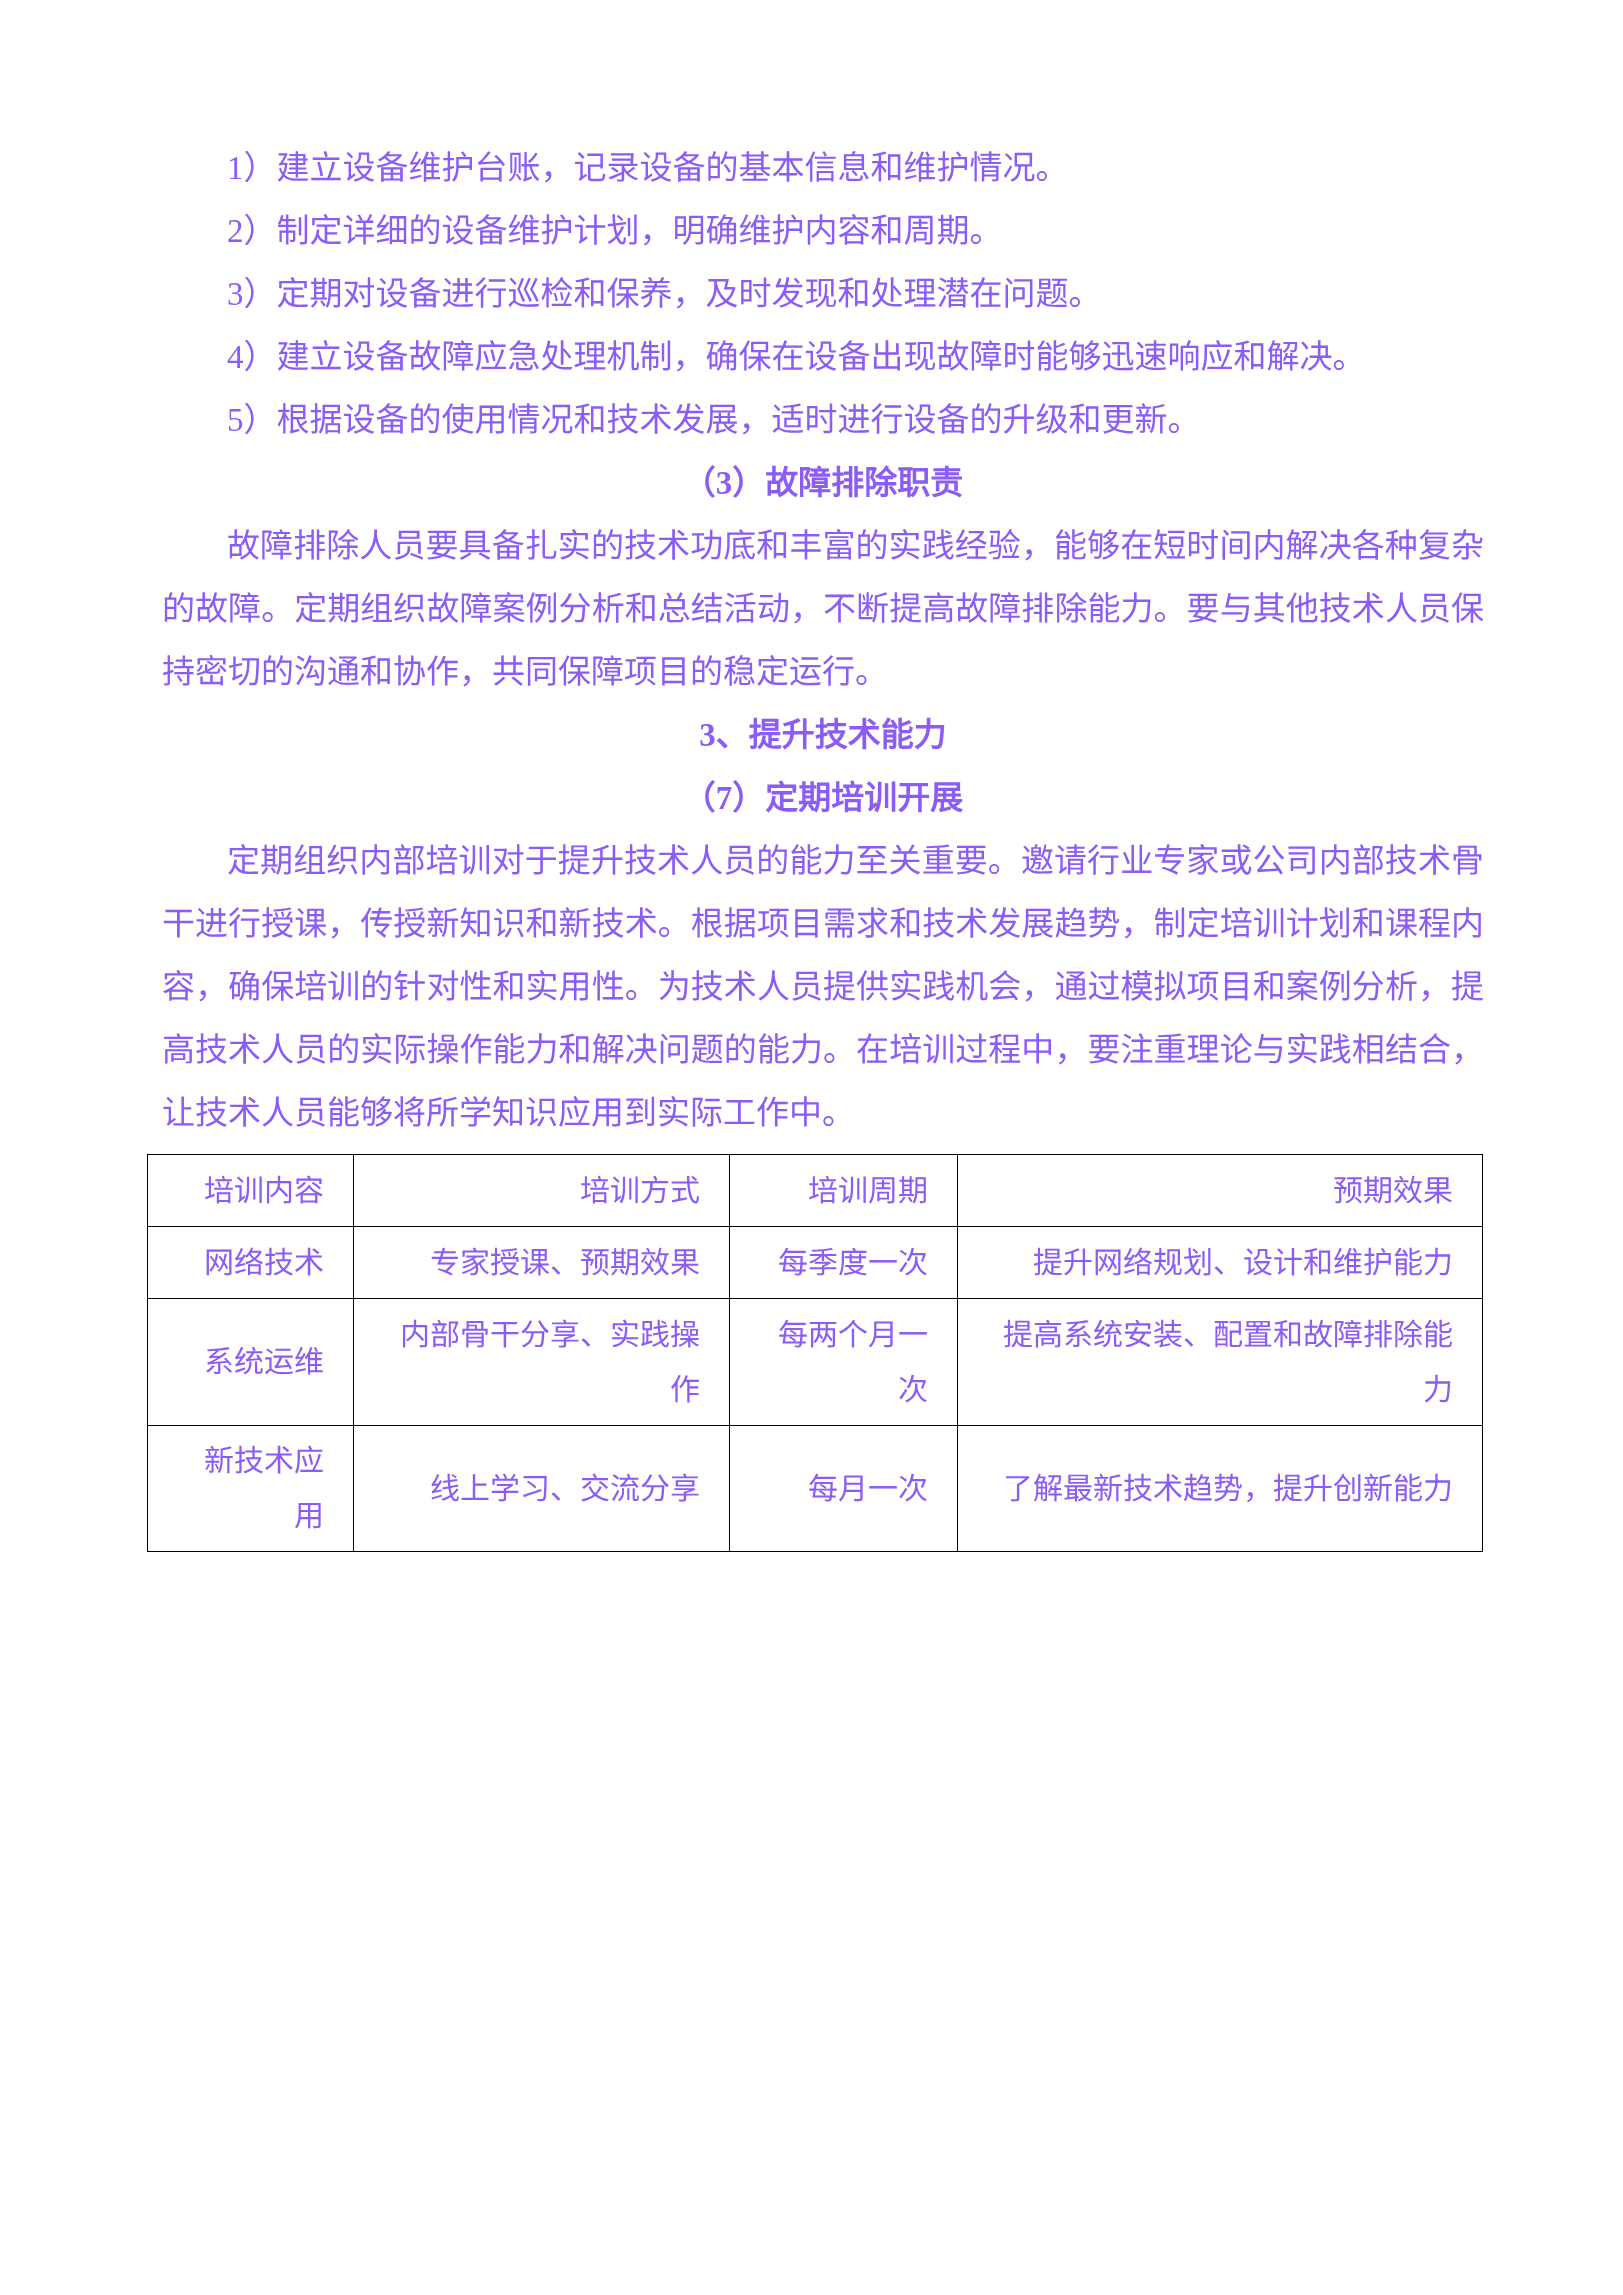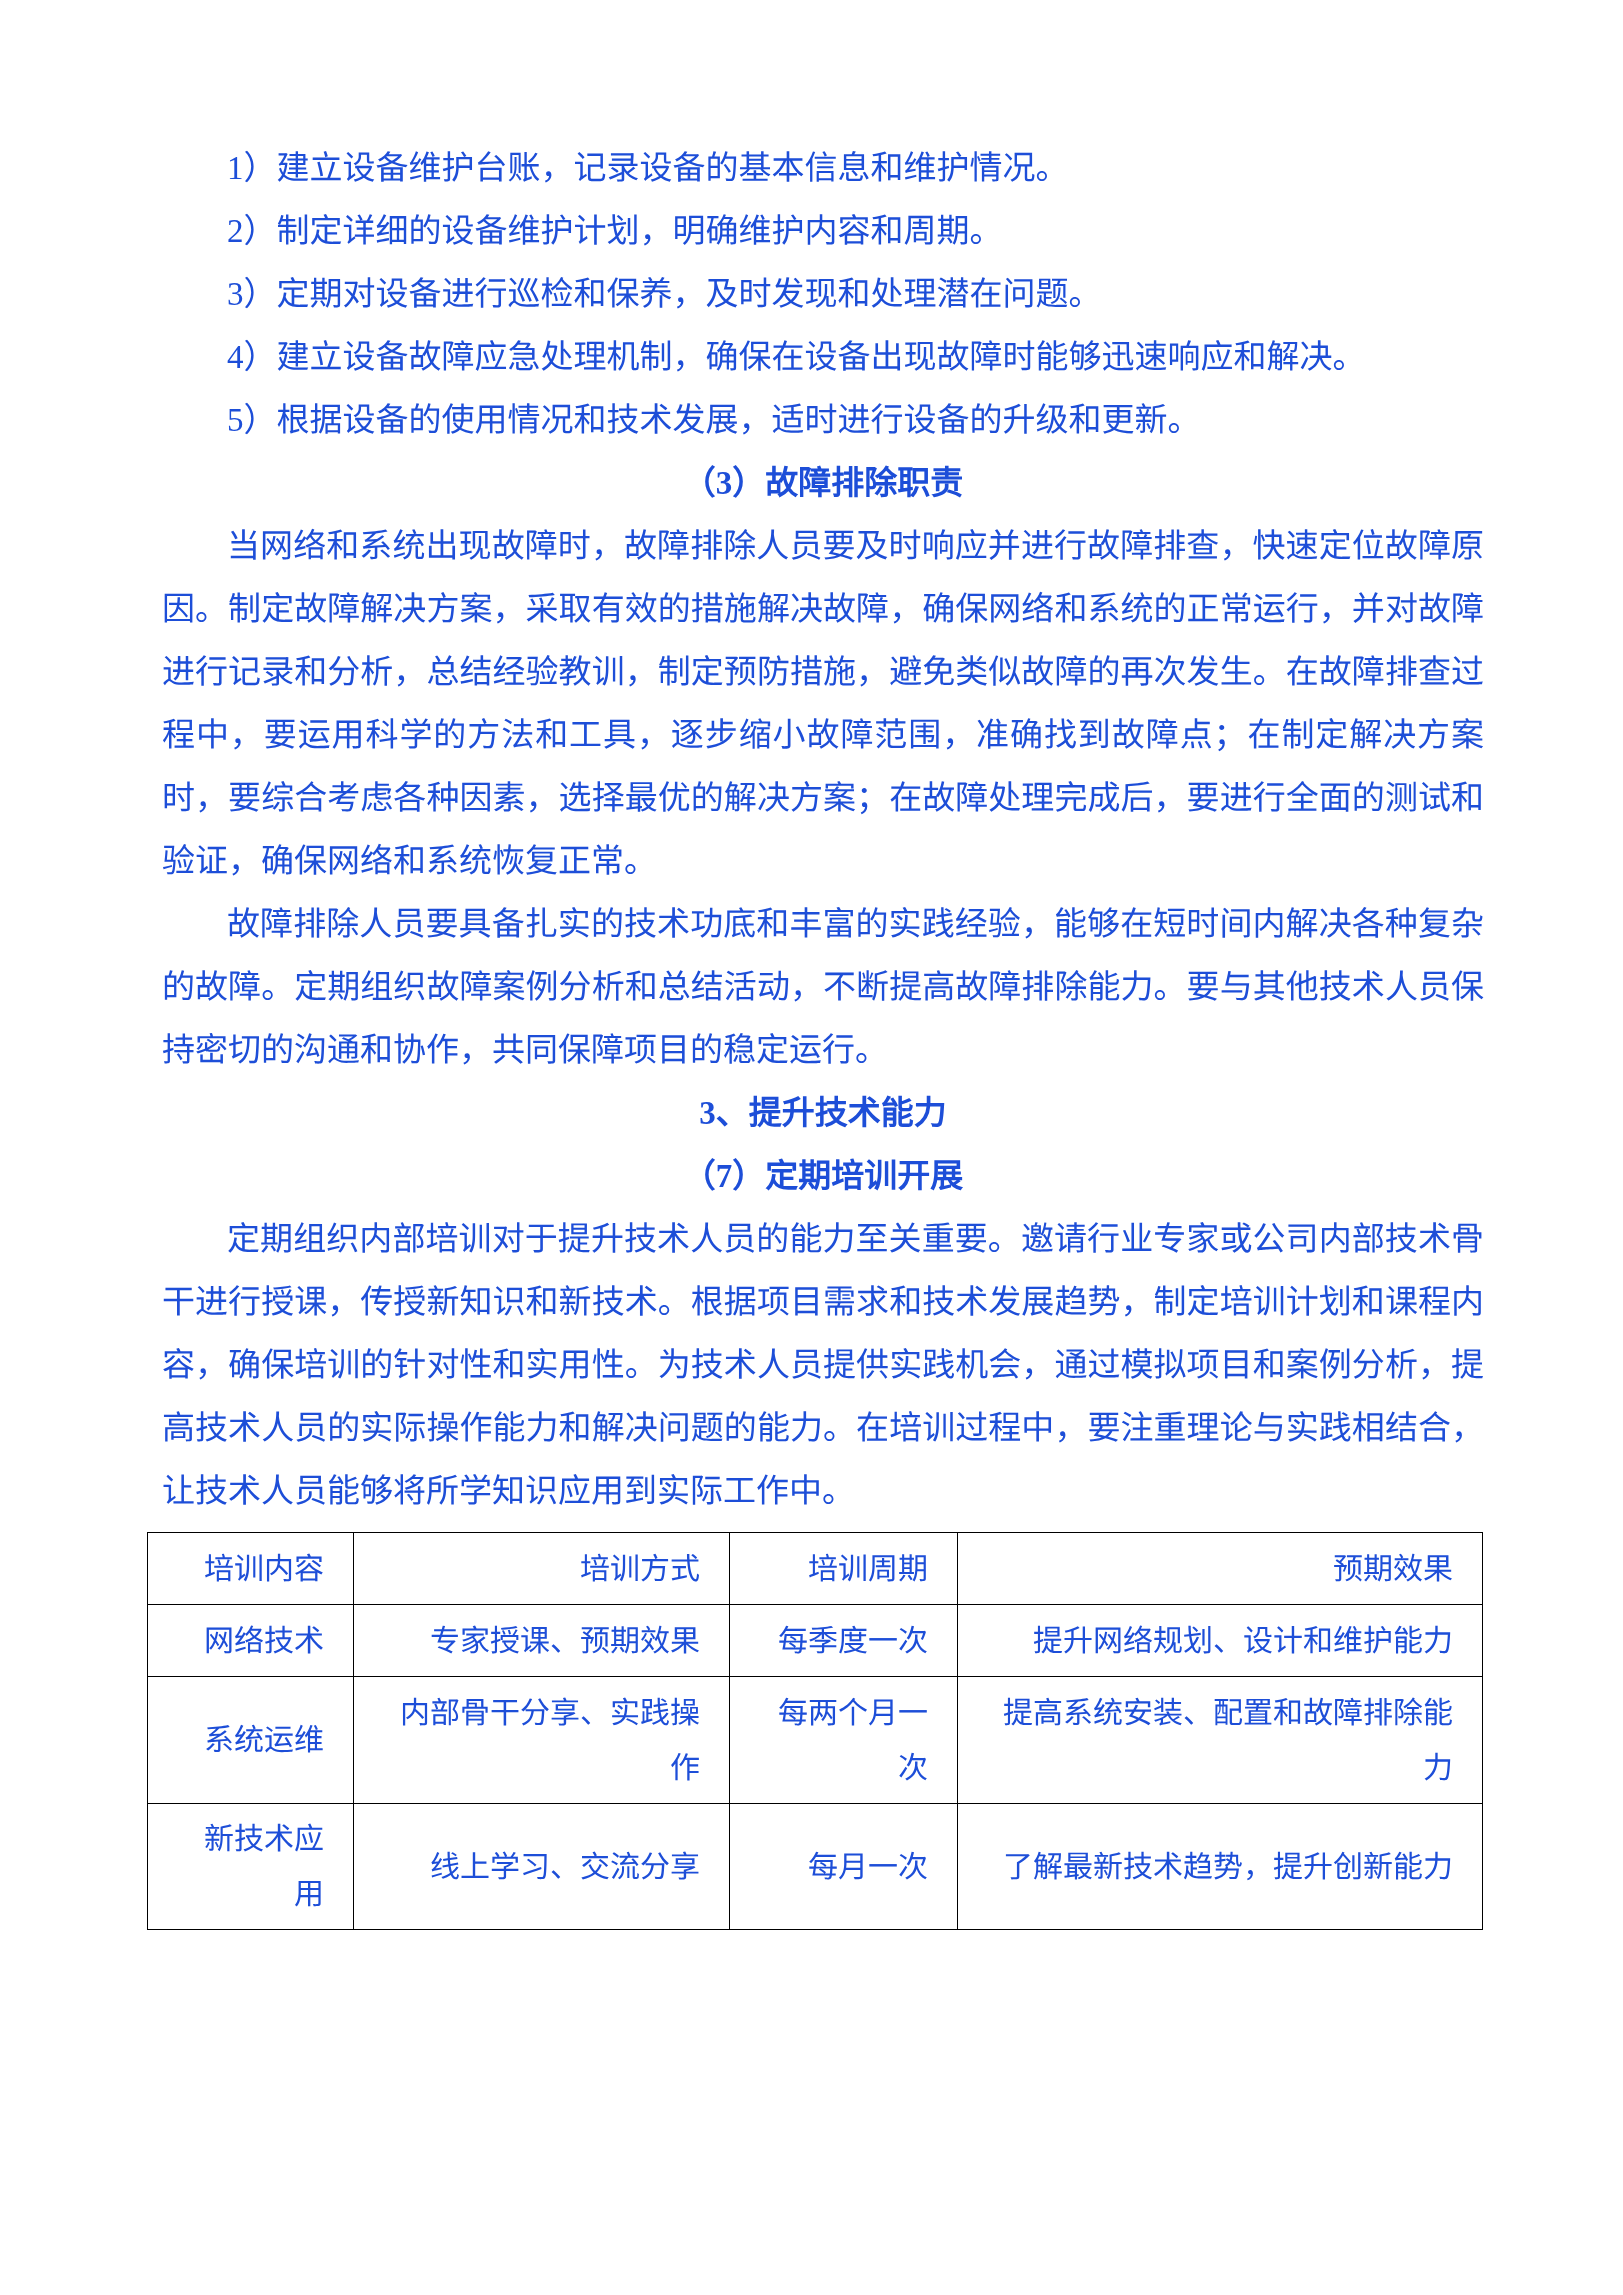--- a/index.html
+++ b/index.html
@@ -2,21 +2,21 @@
 <html lang="zh-CN" style="font-size:10.5px"><head>
 <meta charset="utf-8">
 <style>
   * { margin: 0; padding: 0; box-sizing: border-box; }
   html, body { background: #ffffff; }
   .page {
     position: relative;
     width: 1623px;
     height: 2295px;
     background: #ffffff;
-    color: #1d4ed8;
+    color: #8b5cf6;
     font-family: "Liberation Serif", "DejaVu Serif", serif;
     font-size: 33px;
     line-height: 63px;
     padding: 137px 139px 0 162px;
     overflow: hidden;
   }
   .list-item {
     padding-left: 65px;
     text-align: justify;
   }
@@ -60,21 +60,20 @@
 <div class="page">
 
   <div class="list-item">1）建立设备维护台账，记录设备的基本信息和维护情况。</div>
   <div class="list-item">2）制定详细的设备维护计划，明确维护内容和周期。</div>
   <div class="list-item">3）定期对设备进行巡检和保养，及时发现和处理潜在问题。</div>
   <div class="list-item">4）建立设备故障应急处理机制，确保在设备出现故障时能够迅速响应和解决。</div>
   <div class="list-item">5）根据设备的使用情况和技术发展，适时进行设备的升级和更新。</div>
 
   <div class="heading">（3）故障排除职责</div>
 
-  <div class="para">当网络和系统出现故障时，故障排除人员要及时响应并进行故障排查，快速定位故障原因。制定故障解决方案，采取有效的措施解决故障，确保网络和系统的正常运行，并对故障进行记录和分析，总结经验教训，制定预防措施，避免类似故障的再次发生。在故障排查过程中，要运用科学的方法和工具，逐步缩小故障范围，准确找到故障点；在制定解决方案时，要综合考虑各种因素，选择最优的解决方案；在故障处理完成后，要进行全面的测试和验证，确保网络和系统恢复正常。</div>
   <div class="para">故障排除人员要具备扎实的技术功底和丰富的实践经验，能够在短时间内解决各种复杂的故障。定期组织故障案例分析和总结活动，不断提高故障排除能力。要与其他技术人员保持密切的沟通和协作，共同保障项目的稳定运行。</div>
 
   <div class="heading">3、提升技术能力</div>
   <div class="heading">（7）定期培训开展</div>
 
   <div class="para">定期组织内部培训对于提升技术人员的能力至关重要。邀请行业专家或公司内部技术骨干进行授课，传授新知识和新技术。根据项目需求和技术发展趋势，制定培训计划和课程内容，确保培训的针对性和实用性。为技术人员提供实践机会，通过模拟项目和案例分析，提高技术人员的实际操作能力和解决问题的能力。在培训过程中，要注重理论与实践相结合，让技术人员能够将所学知识应用到实际工作中。</div>
 
   <table class="training-table">
     <colgroup>
       <col class="c1">

